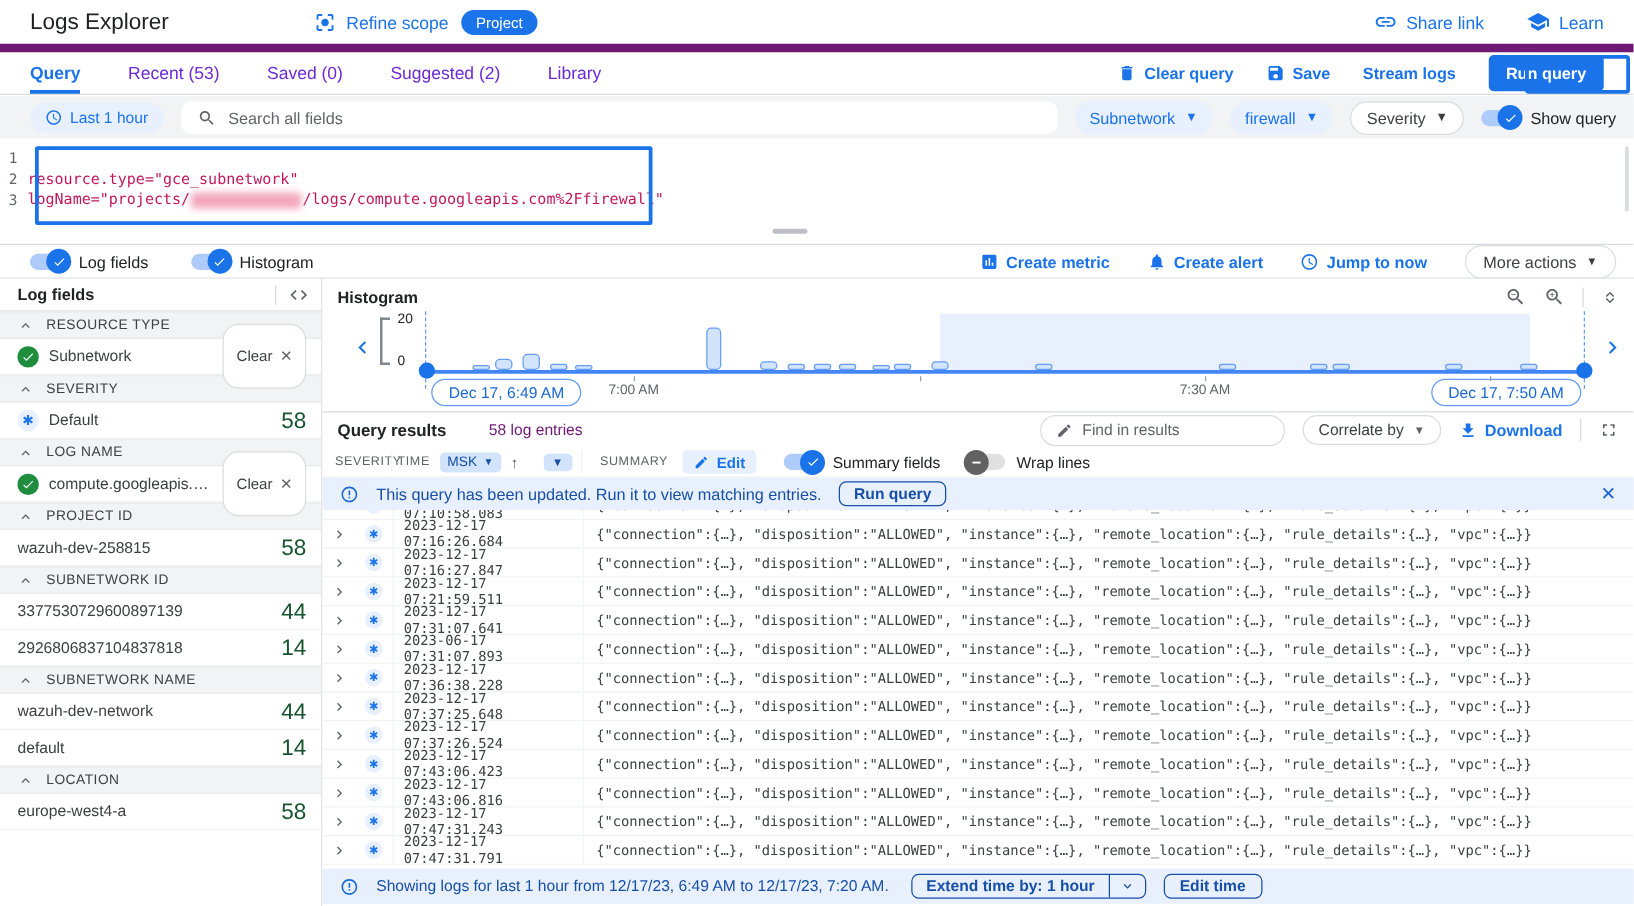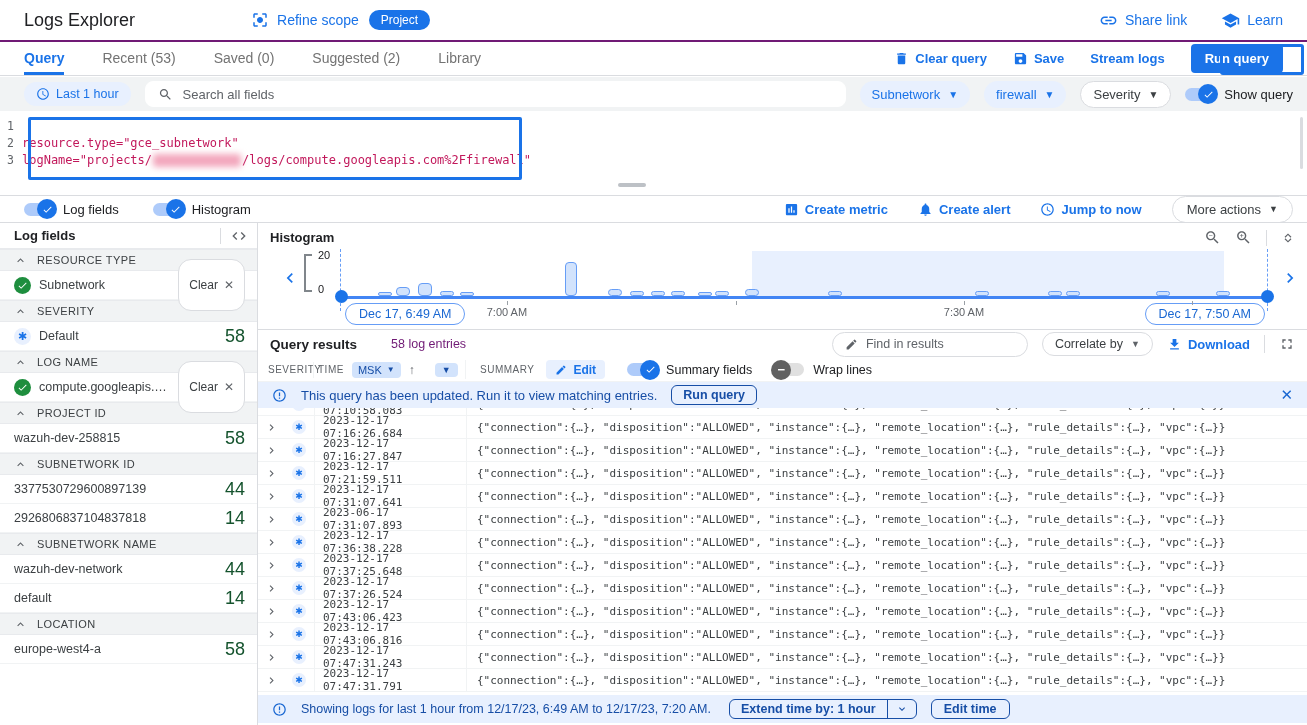--- a/index.html
+++ b/index.html
@@ -3,31 +3,31 @@
 <meta charset="utf-8">
 <style>
   * { box-sizing: border-box; margin: 0; padding: 0; }
   html,body { width:1307px; height:725px; overflow:hidden; }
   body { font-family:"Liberation Sans",sans-serif; font-size:13px; color:#3c4043; background:#fff; position:relative; }
   .mono { font-family:"DejaVu Sans Mono",monospace; }
   svg { display:block; }
   .icon { display:inline-flex; align-items:center; justify-content:center; flex:none; }
 
   
-  .app-header { position:absolute; top:0; left:0; right:0; height:42px; display:flex; align-items:center; padding:0 24px; border-bottom:2px solid #701a75; background:#fff; }
+  .app-header { position:absolute; top:0; left:0; right:0; height:42px; display:flex; align-items:center; padding:0 24px; border-bottom:7px solid #701a75; background:#fff; }
   .app-title { font-size:18px; color:#202124; }
   .refine { display:flex; align-items:center; gap:8px; margin-left:116px; color:#1a73e8; font-size:14px; cursor:pointer; }
   .project-badge { background:#1a73e8; color:#fff; font-size:12px; padding:3px 12px; border-radius:12px; }
   .header-right { margin-left:auto; display:flex; align-items:center; gap:34px; }
   .hlink { display:flex; align-items:center; gap:7px; color:#1a73e8; font-size:14px; cursor:pointer; }
 
   
   .tabs-row { position:absolute; top:42px; left:0; right:0; height:34px; display:flex; align-items:stretch; border-bottom:1px solid #dadce0; background:#fff; padding:0 24px; }
   .tabs { display:flex; gap:38px; }
-  .tab { display:flex; align-items:center; color:#737373; font-size:14px; cursor:pointer; border-bottom:3px solid transparent; padding-top:2px; }
+  .tab { display:flex; align-items:center; color:#6d28d9; font-size:14px; cursor:pointer; border-bottom:3px solid transparent; padding-top:2px; }
   .tab.active { color:#1a73e8; border-bottom-color:#1a73e8; font-weight:bold; }
   .tabs-actions { margin-left:auto; display:flex; align-items:center; gap:26px; }
   .taction { display:flex; align-items:center; gap:6px; color:#1a73e8; font-size:13px; font-weight:bold; cursor:pointer; }
   .run-query-btn { background:#1a73e8; color:#fff; border:none; border-radius:4px; padding:7px 14px; font-size:13px; font-weight:bold; cursor:pointer; font-family:inherit; }
 
   
   .hl-box { position:absolute; border:3px solid #1a73e8; pointer-events:none; z-index:50; }
 
   
   .filter-bar { position:absolute; top:77px; left:0; right:0; height:34px; background:#f1f3f4; display:flex; align-items:center; padding:0 14px 0 24px; gap:14px; }

